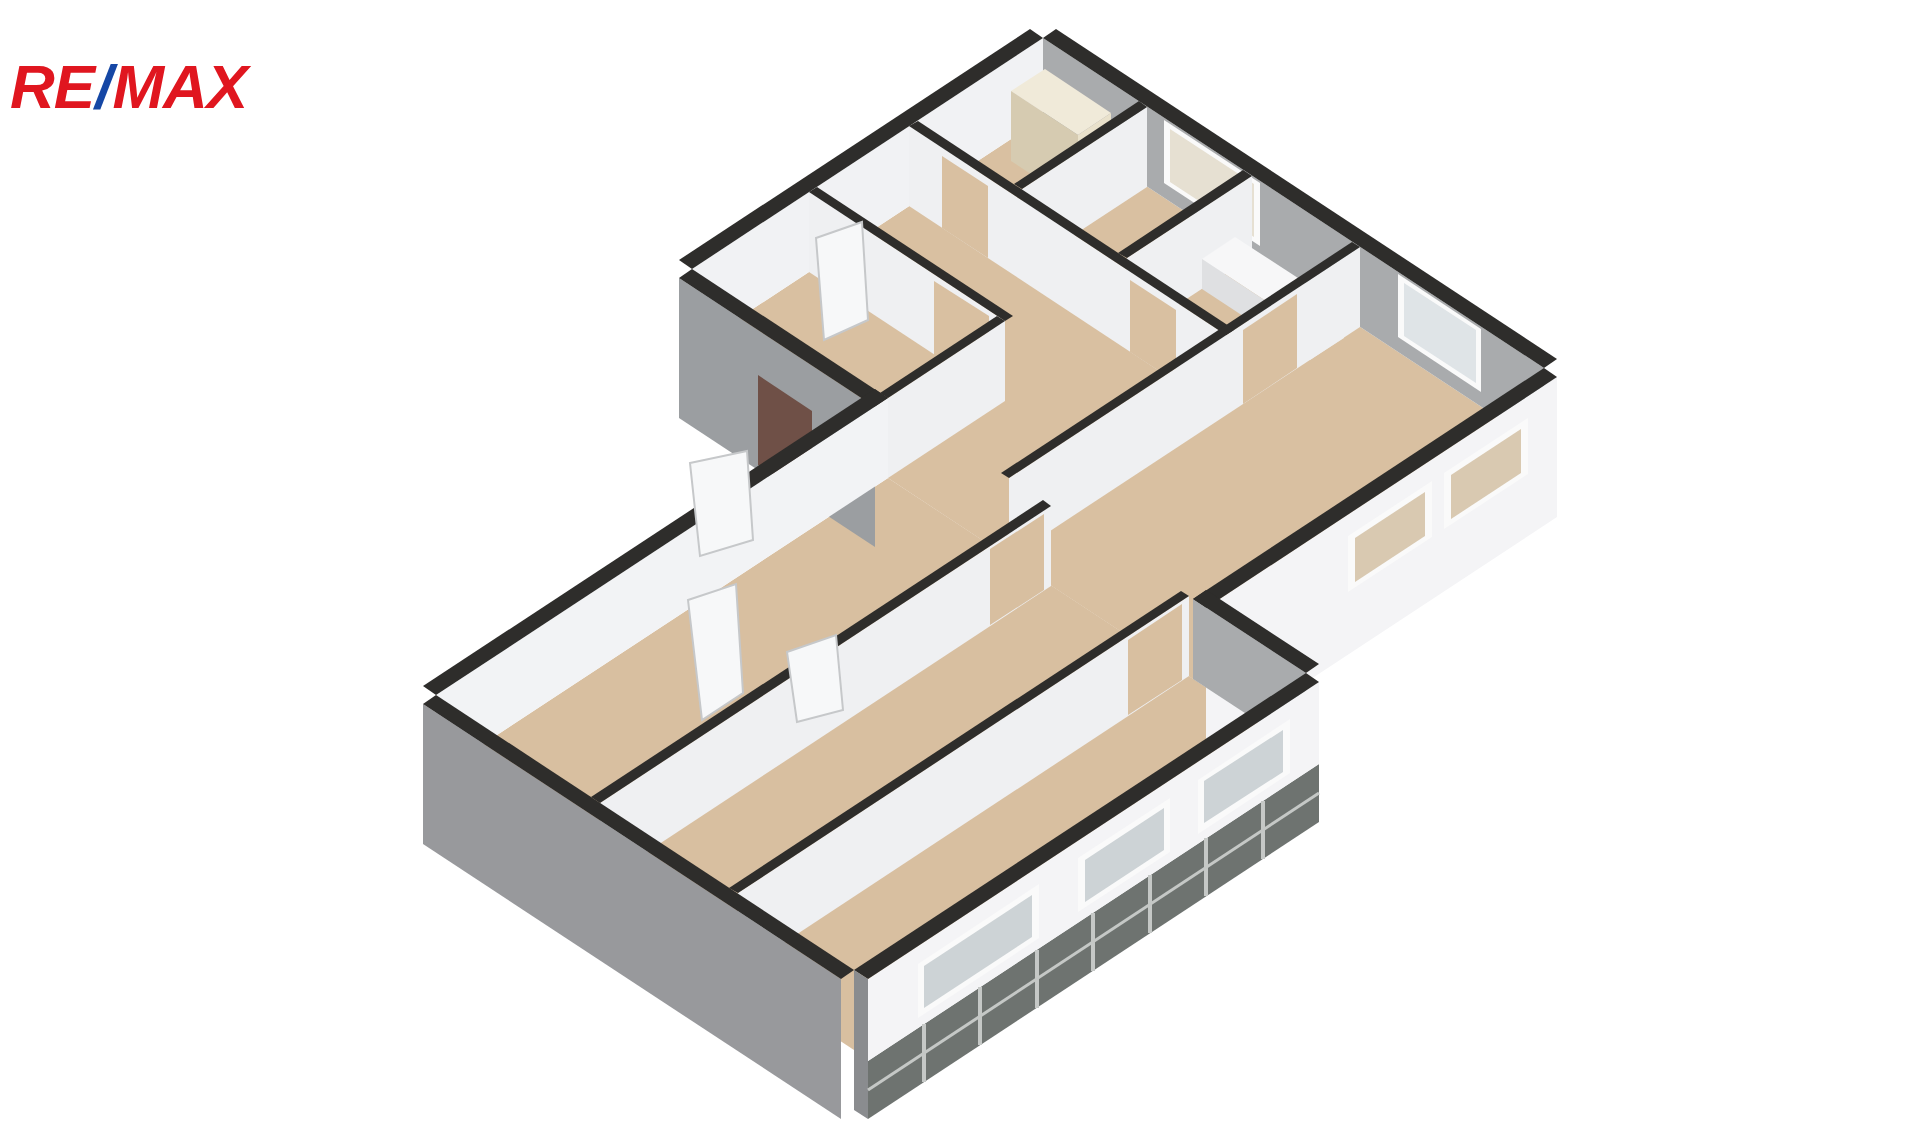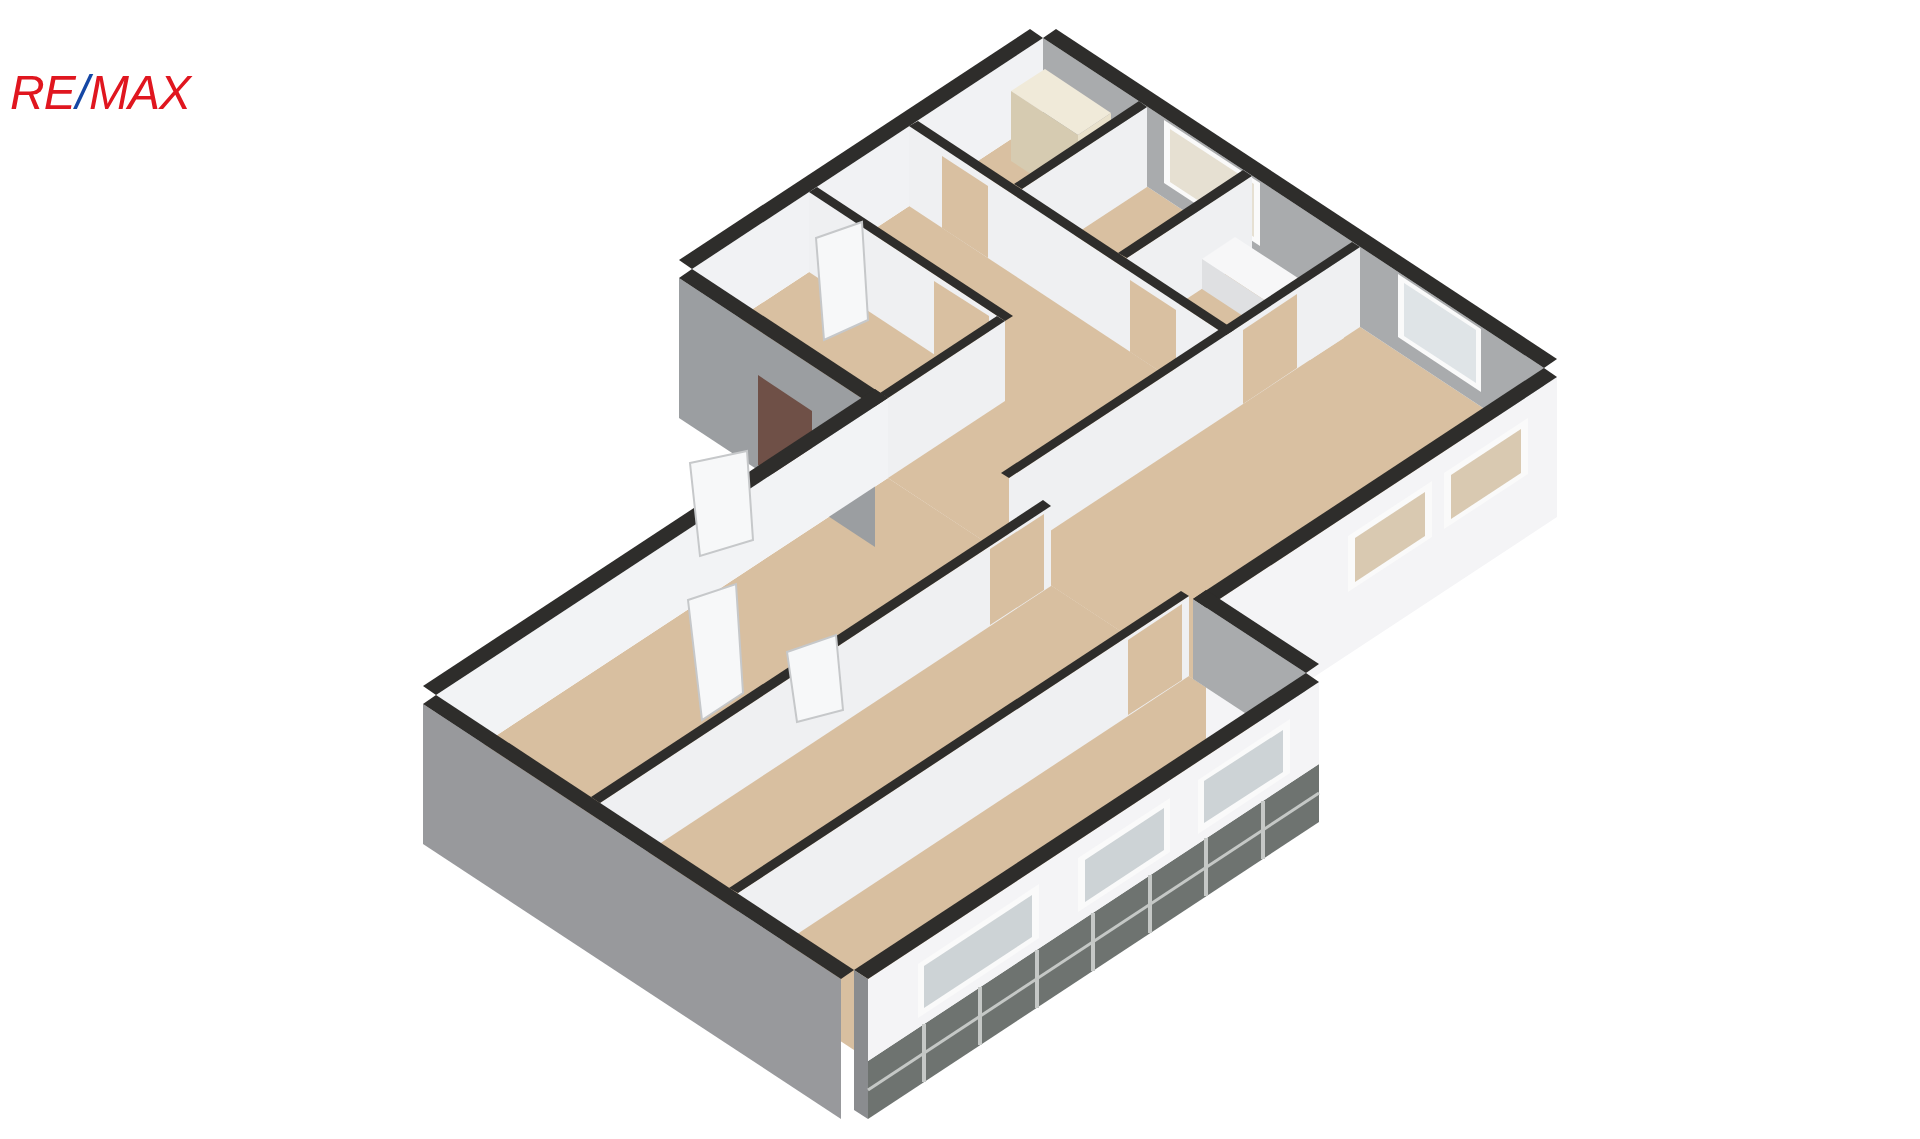--- a/index.html
+++ b/index.html
@@ -13,24 +13,24 @@
   }
   .stage {
     position: relative;
     width: 1920px;
     height: 1139px;
     background: #ffffff;
   }
   .logo {
     position: absolute;
     left: 10px;
-    top: 69px;
+    top: 56px;
     font-style: italic;
-    font-weight: 400;
-    font-size: 48px;
+    font-weight: 700;
+    font-size: 62px;
     letter-spacing: -1px;
     line-height: 1;
     user-select: none;
     white-space: nowrap;
   }
   .logo .re, .logo .max { color: var(--logo-red, #e0161f); }
   .logo .slash { color: var(--logo-blue, #1547a5); padding: 0 1px; }
   .plan-svg {
     position: absolute;
     left: 0;

